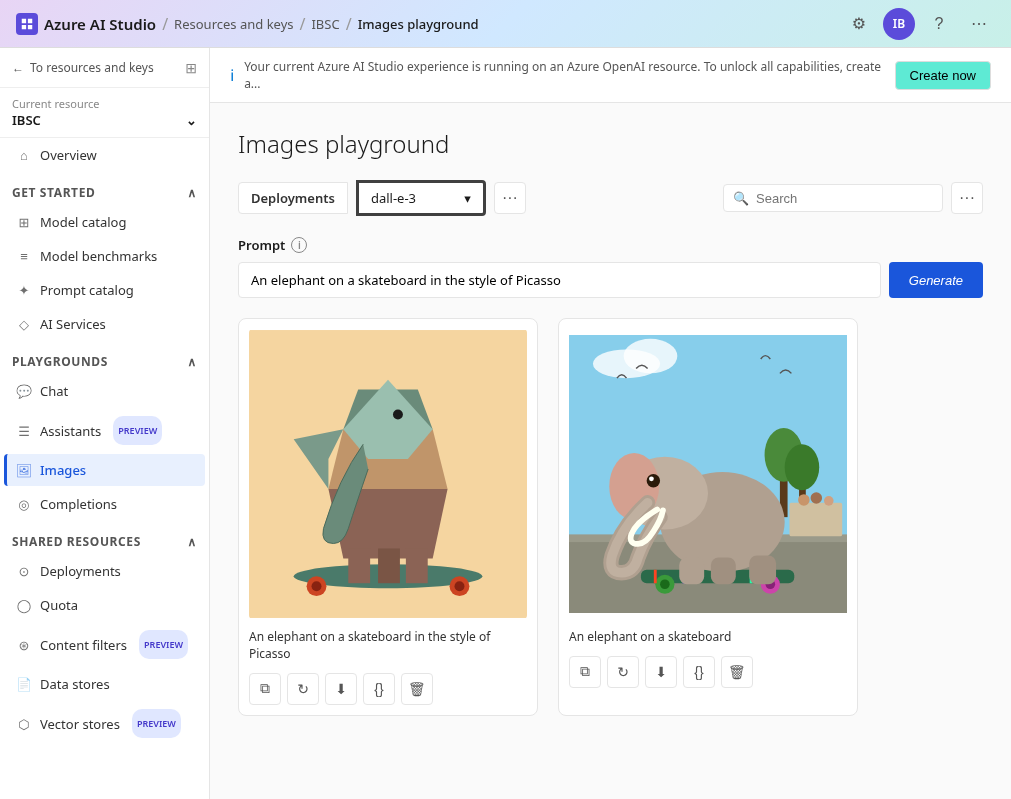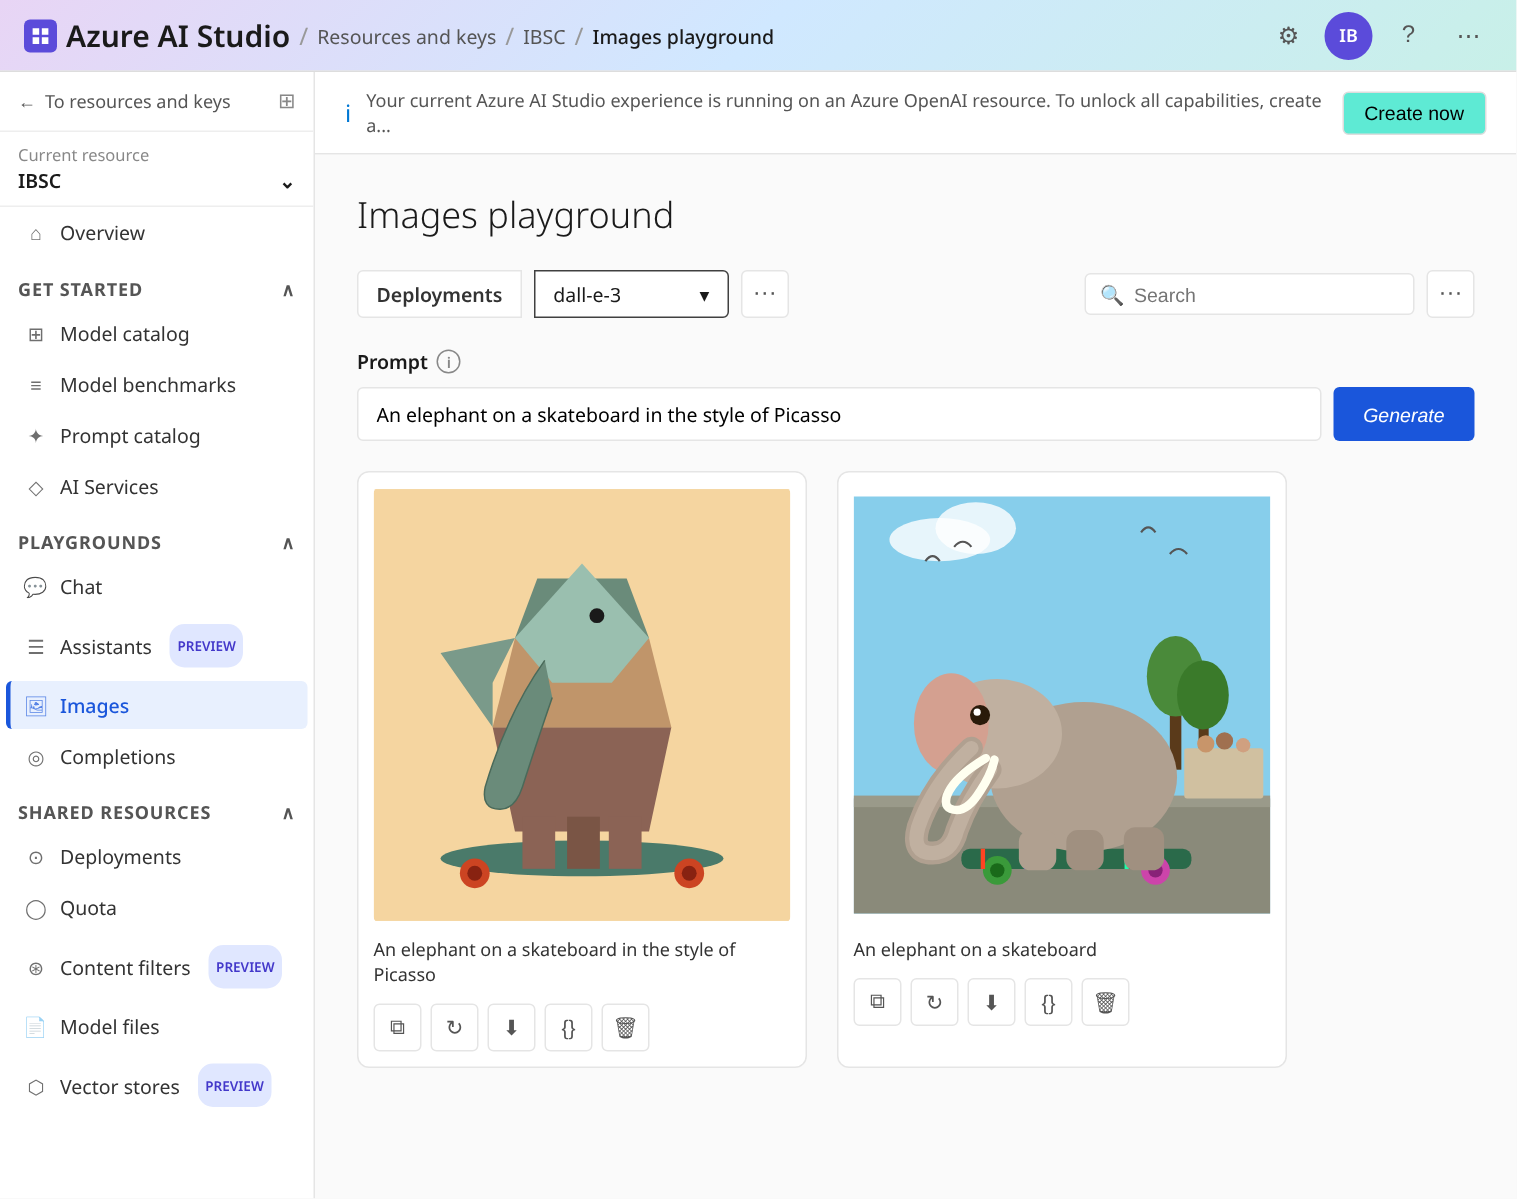--- a/index.html
+++ b/index.html
@@ -1,20 +1,20 @@
 <!DOCTYPE html>
 <html><head>
   <meta charset="utf-8">
   <style>
     * { box-sizing: border-box; margin: 0; padding: 0; }
     body { font-family: 'Segoe UI', system-ui, sans-serif; font-size: 13px; background: #f5f5f5; color: #1a1a1a; display: flex; flex-direction: column; height: 799px; width: 1011px; overflow: hidden; }
 
     
     .topnav { height: 48px; background: linear-gradient(135deg, #e8d5f5 0%, #d0e8ff 50%, #c8f0e8 100%); display: flex; align-items: center; padding: 0 16px; border-bottom: 1px solid #ddd; flex-shrink: 0; }
-    .topnav-brand { display: flex; align-items: center; gap: 6px; font-weight: 600; font-size: 20px; color: #1a1a1a; }
+    .topnav-brand { display: flex; align-items: center; gap: 6px; font-weight: 600; font-size: 15px; color: #1a1a1a; }
     .topnav-brand-icon { width: 22px; height: 22px; background: #5b4bda; border-radius: 4px; display: flex; align-items: center; justify-content: center; }
     .topnav-brand-icon svg { width: 14px; height: 14px; fill: white; }
     .topnav-sep { color: #999; margin: 0 6px; font-size: 16px; }
     .topnav-link { color: #555; font-size: 13px; cursor: pointer; }
     .topnav-current { color: #1a1a1a; font-weight: 500; font-size: 13px; }
     .topnav-right { margin-left: auto; display: flex; align-items: center; gap: 8px; }
     .topnav-icon-btn { width: 32px; height: 32px; border-radius: 50%; border: none; background: transparent; cursor: pointer; display: flex; align-items: center; justify-content: center; font-size: 16px; color: #555; }
     .topnav-avatar { width: 32px; height: 32px; border-radius: 50%; background: #5b4bda; color: white; font-size: 12px; font-weight: 600; display: flex; align-items: center; justify-content: center; cursor: pointer; }
 
     
@@ -42,21 +42,21 @@
     .notification-bar-text { flex: 1; font-size: 12px; color: #555; }
     .notification-bar-btn { background: #5eead4; border: 1px solid #ddd; padding: 6px 14px; border-radius: 4px; cursor: pointer; font-size: 13px; font-weight: 500; white-space: nowrap; }
 
     
     .page-content { flex: 1; padding: 24px 28px; overflow-y: auto; }
     .page-title { font-size: 24px; font-weight: 300; color: #1a1a1a; margin-bottom: 20px; }
 
     
     .toolbar { display: flex; align-items: center; gap: 8px; margin-bottom: 20px; }
     .toolbar-label { font-size: 13px; font-weight: 600; padding: 6px 12px; border: 1px solid #e5e5e5; border-radius: 4px 0 0 4px; background: white; color: #333; }
-    .toolbar-select { display: flex; align-items: center; gap: 6px; padding: 6px 12px; border: 1px solid #404040; border-radius: 0 4px 4px 0; background: white; cursor: pointer; font-size: 13px; min-width: 130px; }
+    .toolbar-select { display: flex; align-items: center; gap: 6px; padding: 6px 12px; border: 3px solid #404040; border-radius: 0 4px 4px 0; background: white; cursor: pointer; font-size: 13px; min-width: 130px; }
     .toolbar-more { width: 32px; height: 32px; border: 1px solid #e5e5e5; border-radius: 4px; background: white; cursor: pointer; display: flex; align-items: center; justify-content: center; color: #555; font-size: 16px; }
     .toolbar-spacer { flex: 1; }
     .toolbar-search { display: flex; align-items: center; border: 1px solid #e5e5e5; border-radius: 4px; background: white; padding: 4px 10px; gap: 6px; min-width: 200px; }
     .toolbar-search input { border: none; outline: none; font-size: 13px; flex: 1; background: transparent; }
 
     
     .prompt-section { margin-bottom: 20px; }
     .prompt-label { display: flex; align-items: center; gap: 6px; font-size: 13px; font-weight: 600; margin-bottom: 8px; }
     .prompt-info { width: 16px; height: 16px; border-radius: 50%; border: 1px solid #888; display: flex; align-items: center; justify-content: center; font-size: 10px; color: #888; cursor: pointer; }
     .prompt-row { display: flex; gap: 8px; }
@@ -184,21 +184,21 @@
       <span class="sidebar-item-icon">◯</span>
       <span>Quota</span>
     </div>
     <div class="sidebar-nav-item">
       <span class="sidebar-item-icon">⊛</span>
       <span>Content filters</span>
       <span class="sidebar-badge">PREVIEW</span>
     </div>
     <div class="sidebar-nav-item">
       <span class="sidebar-item-icon">📄</span>
-      <span>Model files</span>
+      <span>Data stores</span>
     </div>
     <div class="sidebar-nav-item">
       <span class="sidebar-item-icon">⬡</span>
       <span>Vector stores</span>
       <span class="sidebar-badge">PREVIEW</span>
     </div>
   </aside>
 
   <div class="content">
 

